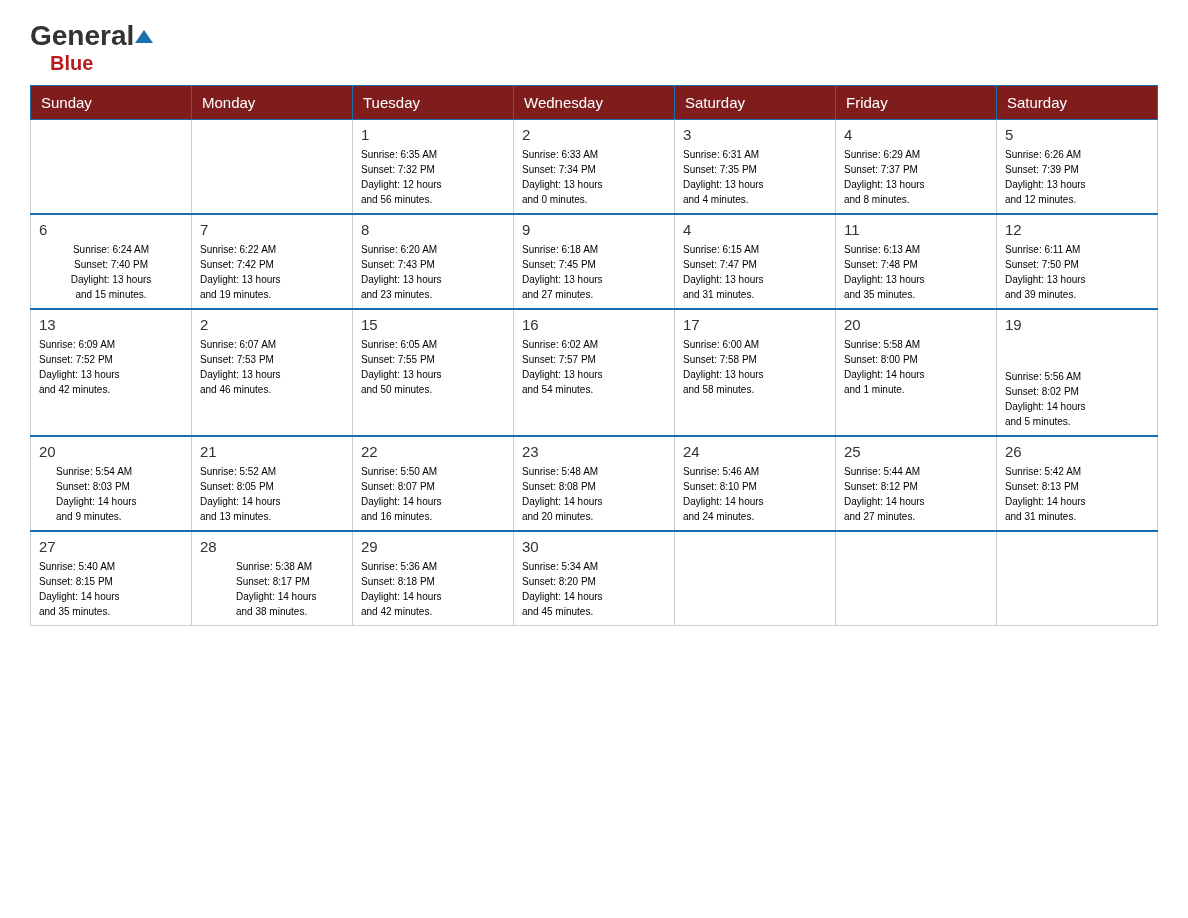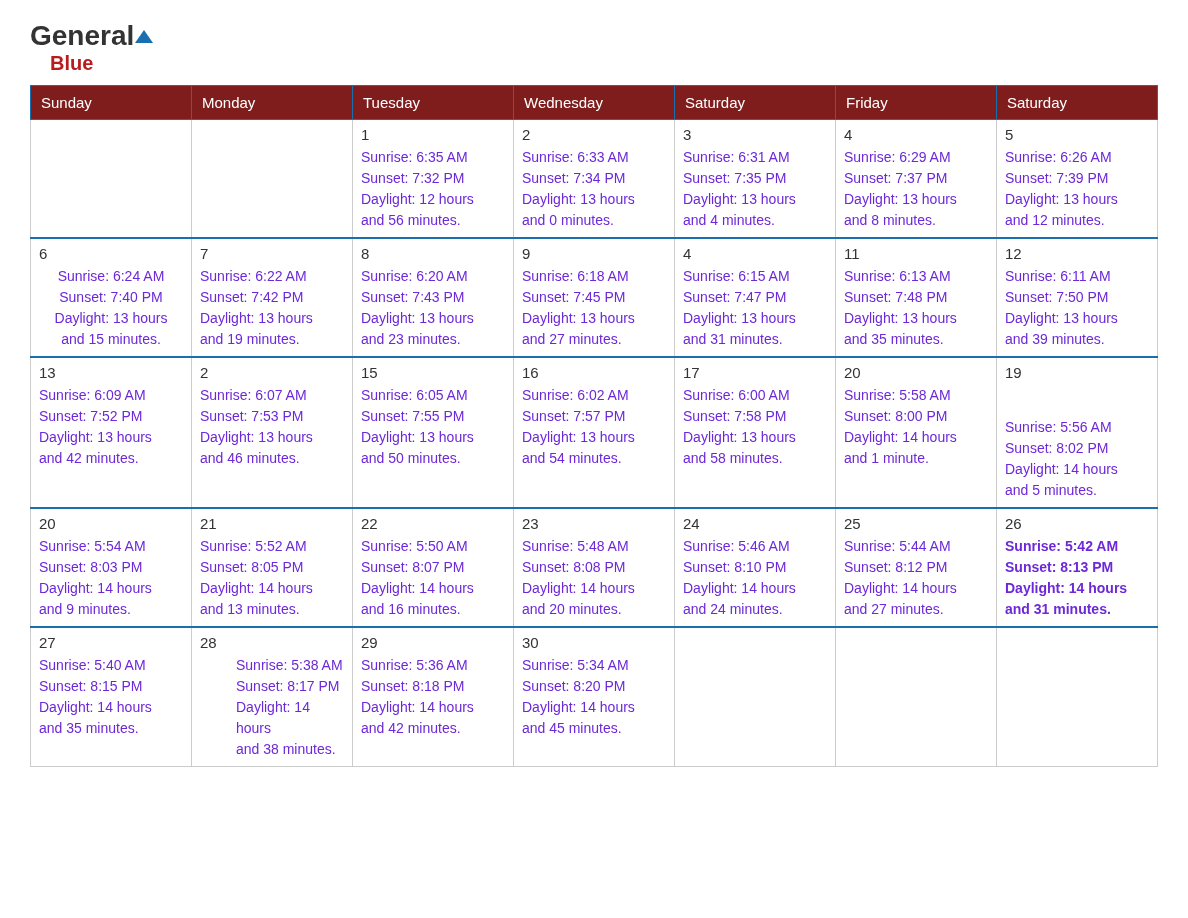--- a/index.html
+++ b/index.html
@@ -62,23 +62,23 @@
     .calendar tr:not(:first-child) td {
       border-top: 2px solid #1a6faf;
     }
     .day-number {
       font-size: 15px;
       font-weight: normal;
       margin-bottom: 4px;
       display: block;
     }
     .day-info {
-      font-size: 14px;
+      font-size: 10px;
       line-height: 1.5;
-      color: #6d28d9;
+      color: #000000;
     }
     .empty-cell {
       background: #fff;
     }
   </style>
 </head>
 <body>
 
 <div class="header">
   <div class="logo">
@@ -244,21 +244,21 @@
           <span class="day-number">19</span>
           <div class="day-info" style="white-space: pre-line; margin-top: 36px;">Sunrise: 5:56 AM
 Sunset: 8:02 PM
 Daylight: 14 hours
 and 5 minutes.</div>
         </td>
       </tr>
       <tr>
         <td>
           <span class="day-number">20</span>
-          <div class="day-info" style="white-space: pre-line;">Sunrise: 5:54 AM
+          <div class="day-info" style="white-space: pre-line; margin-left: 17px;">Sunrise: 5:54 AM
 Sunset: 8:03 PM
 Daylight: 14 hours
 and 9 minutes.</div>
         </td>
         <td>
           <span class="day-number">21</span>
           <div class="day-info" style="white-space: pre-line;">Sunrise: 5:52 AM
 Sunset: 8:05 PM
 Daylight: 14 hours
 and 13 minutes.</div>
@@ -286,21 +286,21 @@
         </td>
         <td>
           <span class="day-number">25</span>
           <div class="day-info" style="white-space: pre-line;">Sunrise: 5:44 AM
 Sunset: 8:12 PM
 Daylight: 14 hours
 and 27 minutes.</div>
         </td>
         <td>
           <span class="day-number">26</span>
-          <div class="day-info" style="white-space: pre-line; font-weight: bold;">Sunrise: 5:42 AM
+          <div class="day-info" style="white-space: pre-line;">Sunrise: 5:42 AM
 Sunset: 8:13 PM
 Daylight: 14 hours
 and 31 minutes.</div>
         </td>
       </tr>
       <tr>
         <td>
           <span class="day-number">27</span>
           <div class="day-info" style="white-space: pre-line;">Sunrise: 5:40 AM
 Sunset: 8:15 PM

